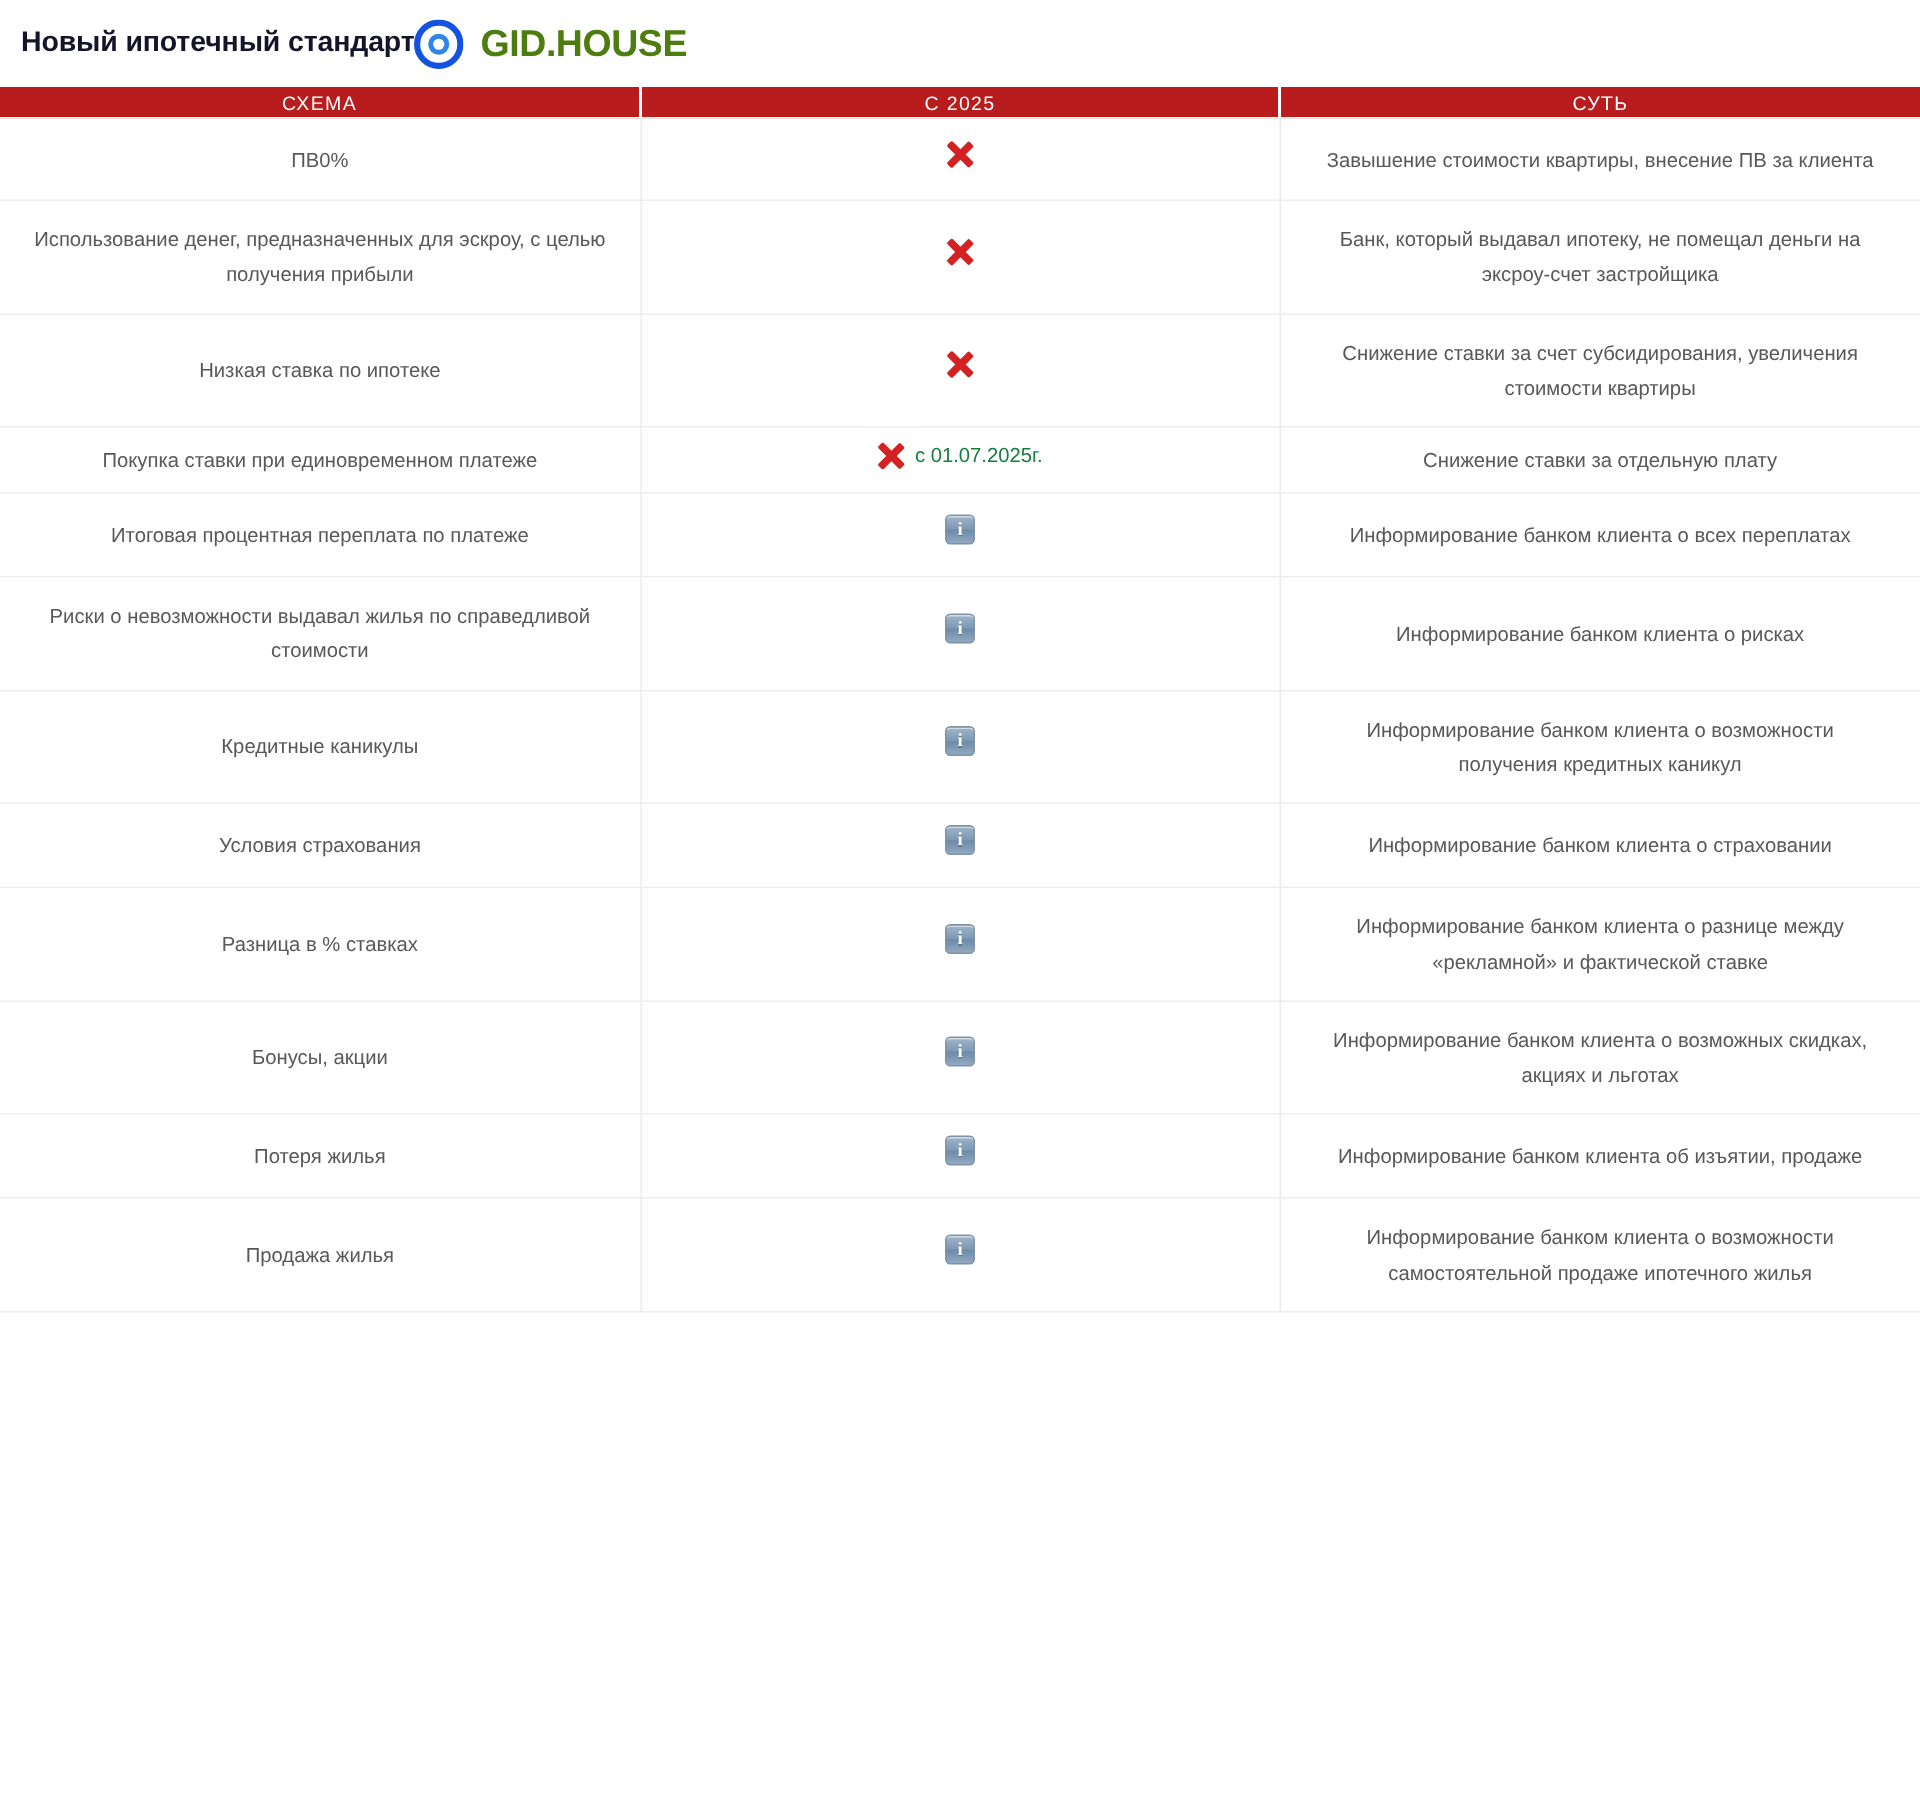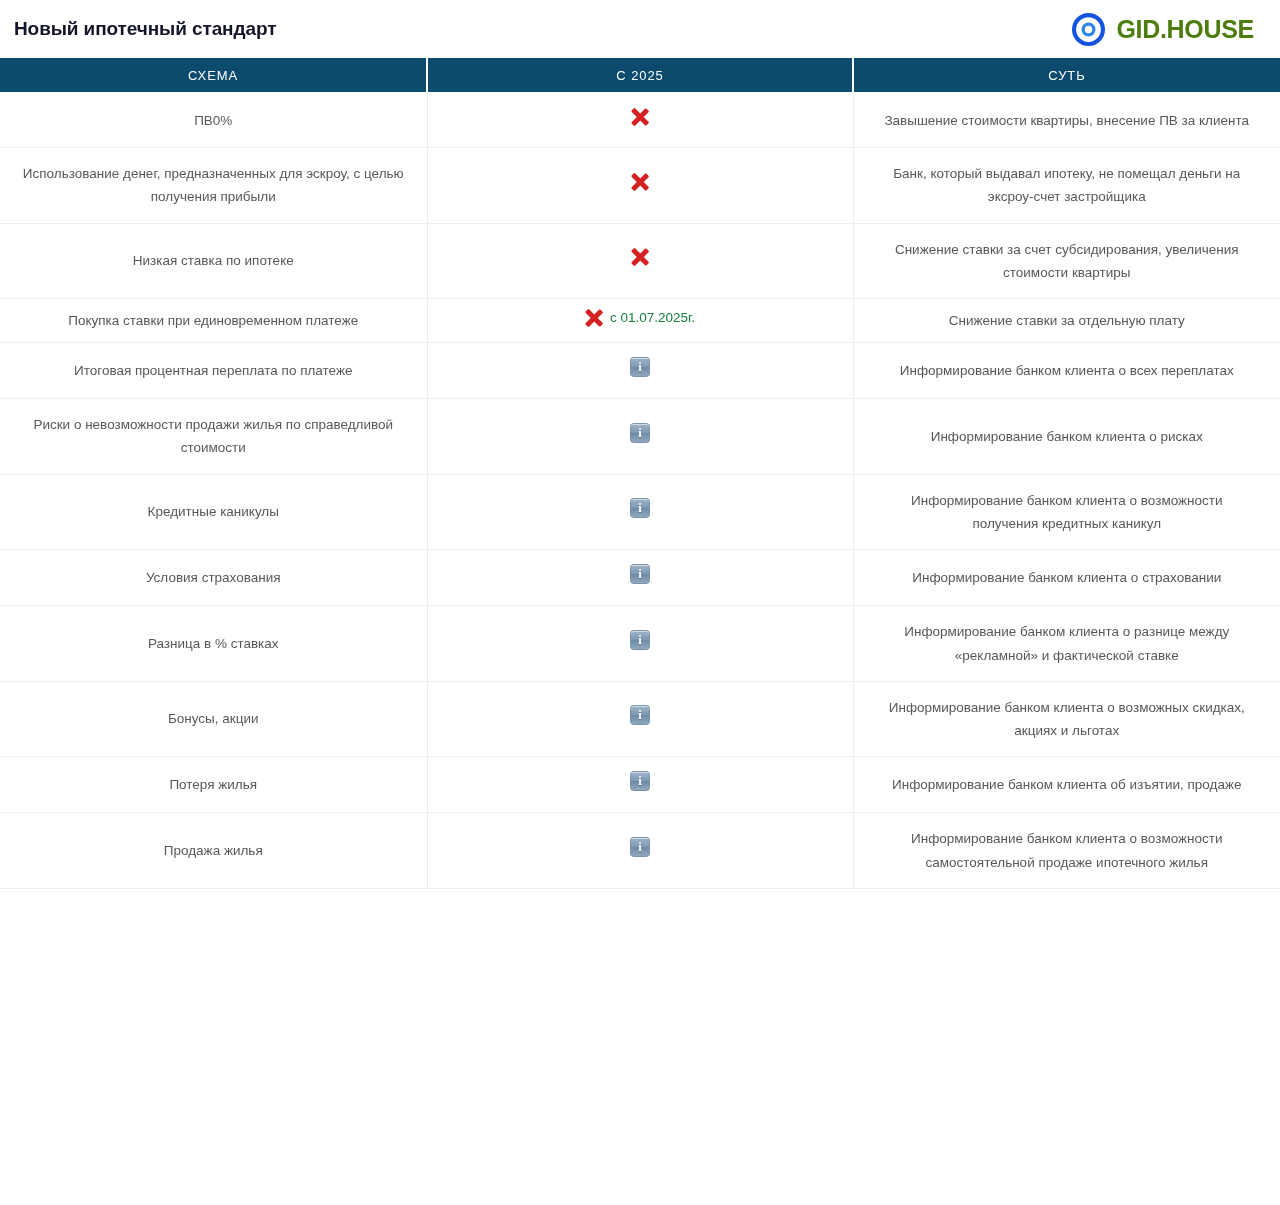--- a/index.html
+++ b/index.html
@@ -15,21 +15,20 @@
     font-family: "Liberation Sans", "DejaVu Sans", sans-serif;
     -webkit-font-smoothing: antialiased;
   }
 
   
   .page-header {
     position: relative;
     height: 58px;
     display: flex;
     align-items: center;
-    justify-content: space-between;
     padding: 0 26px 0 14px;
     box-sizing: border-box;
   }
   .page-title {
     font-size: 19px;
     font-weight: bold;
     color: #14152b;
     letter-spacing: -0.1px;
     white-space: nowrap;
   }
@@ -56,26 +55,26 @@
   table.std-table {
     width: 1280px;
     border-collapse: collapse;
     table-layout: fixed;
   }
   table.std-table col.c-scheme { width: 427px; }
   table.std-table col.c-since  { width: 426px; }
   table.std-table col.c-gist   { width: 427px; }
 
   thead th {
-    background: #0c4a6e;
+    background: #b91c1c;
     color: #ffffff;
     font-size: 13px;
     font-weight: normal;
     letter-spacing: 0.9px;
-    height: 34px;
+    height: 20px;
     padding: 0;
     text-align: center;
     vertical-align: middle;
     border-right: 2px solid #ffffff;
     border-bottom: 1px solid #ffffff;
   }
   thead th:last-child { border-right: none; }
 
   tbody td {
     font-size: 13.5px;
@@ -217,21 +216,21 @@
         <td class="cell-gist">Снижение ставки за отдельную плату</td>
       </tr>
       <tr>
         <td class="cell-scheme">Итоговая процентная переплата по платеже</td>
         <td class="cell-since"><span class="mark-wrap">
             <span class="mark-info"></span>
           </span></td>
         <td class="cell-gist">Информирование банком клиента о всех переплатах</td>
       </tr>
       <tr>
-        <td class="cell-scheme">Риски о невозможности продажи жилья по справедливой стоимости</td>
+        <td class="cell-scheme">Риски о невозможности выдавал жилья по справедливой стоимости</td>
         <td class="cell-since"><span class="mark-wrap">
             <span class="mark-info"></span>
           </span></td>
         <td class="cell-gist">Информирование банком клиента о рисках</td>
       </tr>
       <tr>
         <td class="cell-scheme">Кредитные каникулы</td>
         <td class="cell-since"><span class="mark-wrap">
             <span class="mark-info"></span>
           </span></td>

